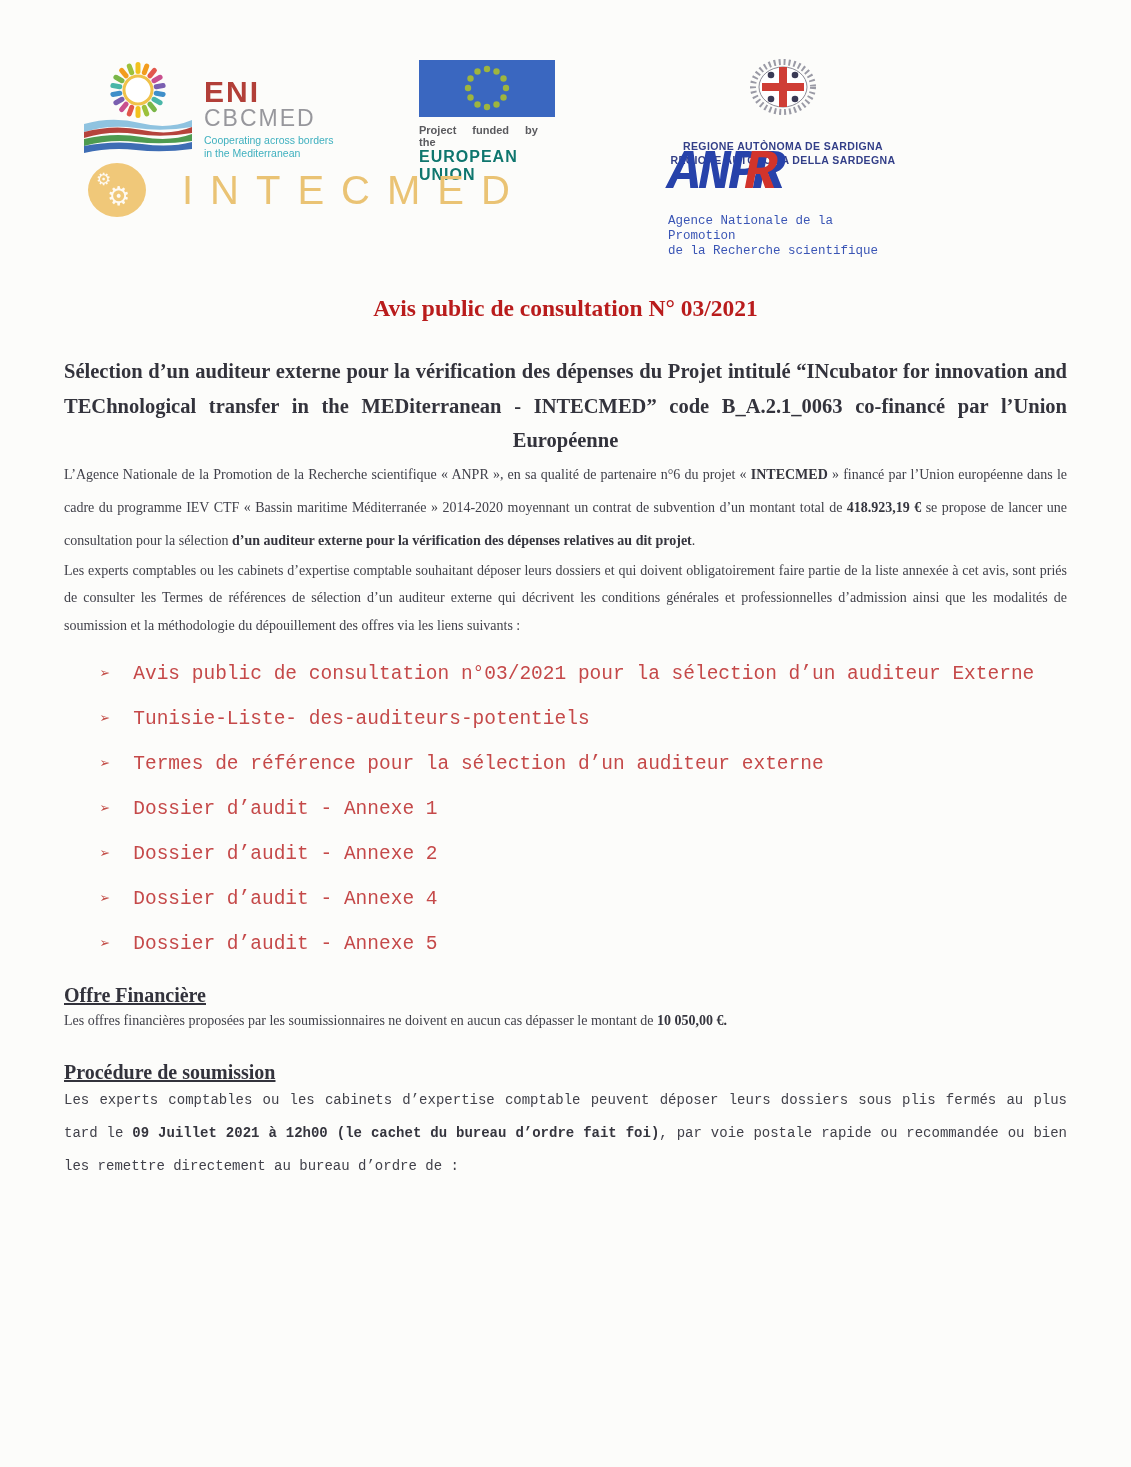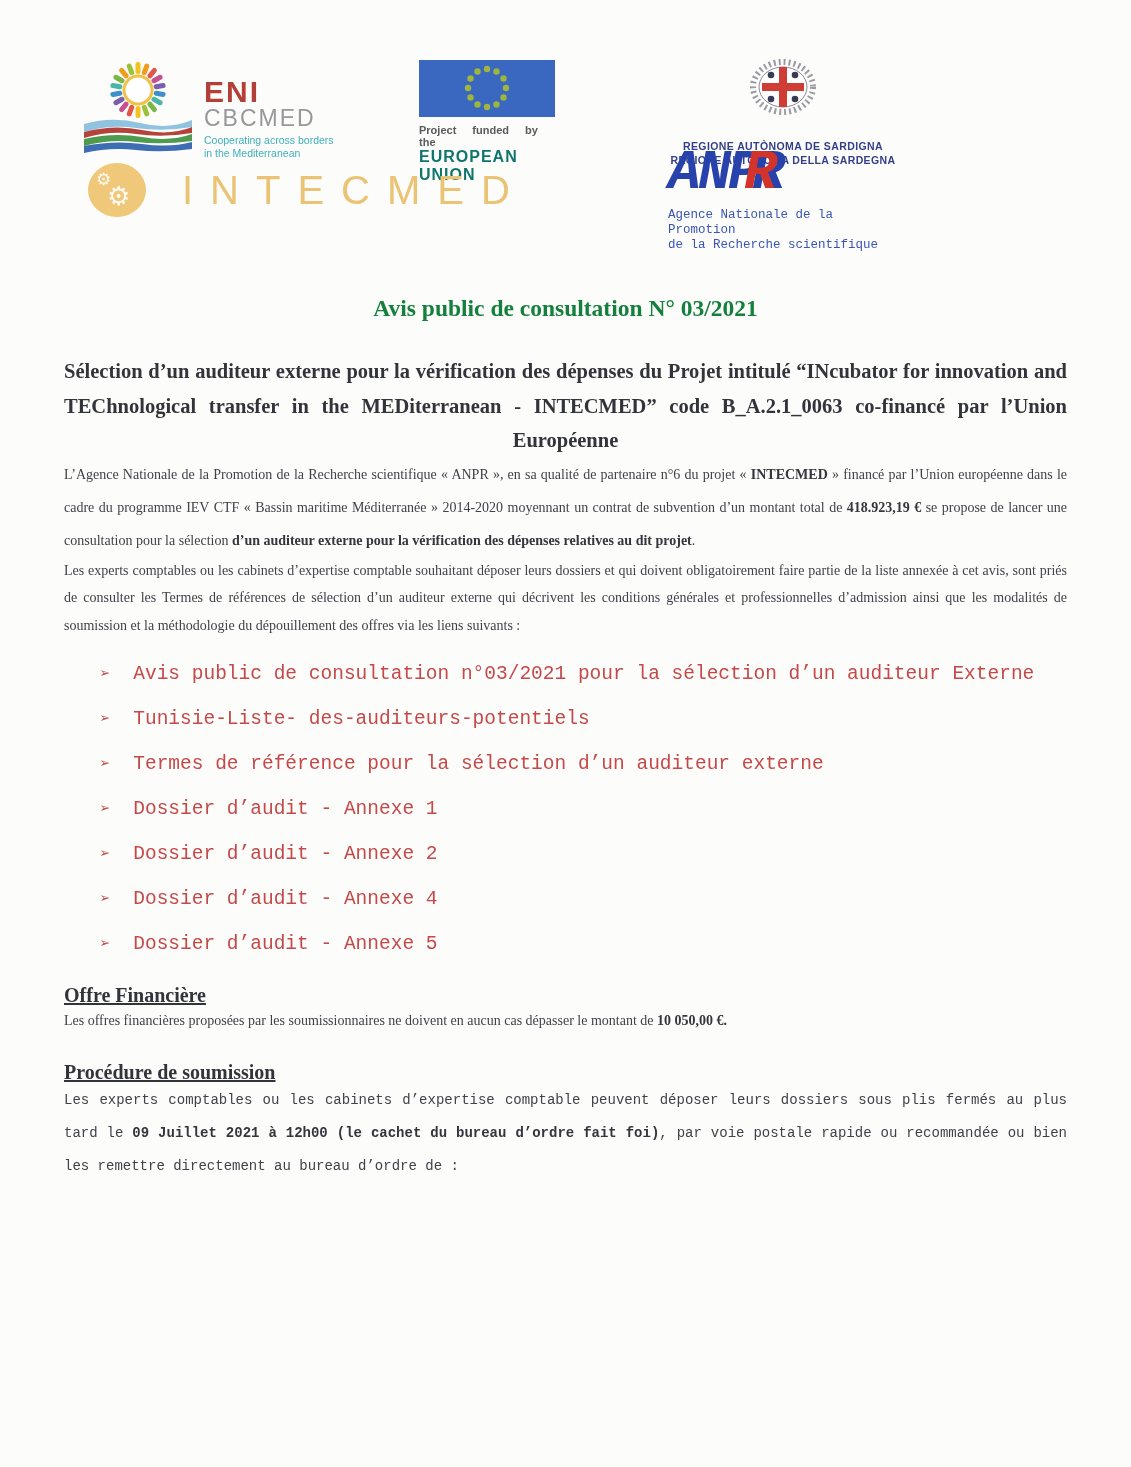--- a/index.html
+++ b/index.html
@@ -33,25 +33,25 @@
   .intecmed-circle .gear1,.intecmed-circle .gear2{position:absolute;color:rgba(255,255,255,.9);}
   .gear1{font-size:17px;left:8px;top:6px;}
   .gear2{font-size:26px;left:19px;top:18px;}
   .intecmed-word{font-family:"Liberation Sans",sans-serif;font-size:40px;color:#eac374;letter-spacing:17px;font-weight:400;}
 
   .anpr{position:absolute;left:668px;top:146px;width:220px;text-align:left;font-family:Liberation Mono, monospace;}
   .anpr-word{font-size:55px;font-weight:bold;font-style:italic;color:#2742aa;letter-spacing:-3px;line-height:56px;}
   .r-stack{position:relative;display:inline-block;}
   .r-red{color:#d2342b;position:relative;z-index:2;margin-left:-14px;}
   .r-blue{color:#2742aa;margin-left:-22px;}
-  .anpr-tag{font-size:12.5px;color:#3a55b5;line-height:15px;margin-top:6px;}
+  .anpr-tag{font-size:12.5px;color:#3a55b5;line-height:15px;margin-top:12px;}
 
   
   .content{width:1003px;margin:0 auto 0 64px;}
-  .doc-title{text-align:center;font-size:23.5px;font-weight:bold;color:#15803d;margin-top:40px;}
+  .doc-title{text-align:center;font-size:23.5px;font-weight:bold;color:#b91c1c;margin-top:40px;}
   .doc-subtitle{margin-top:32px;font-size:20.5px;font-weight:bold;color:#33333c;
       line-height:34.5px;text-align:justify;text-align-last:center;}
   p.body{font-size:14px;text-align:justify;margin:0;}
   .para1{margin-top:24px;line-height:33px;}
   .para2{margin-top:15px;line-height:27.5px;}
   b.bseg{color:#35353e;}
 
   ul.link-list{list-style:none;margin:22px 0 0 0;padding:0 0 0 36px;}
   li.link-item{margin-bottom:18px;line-height:27px;font-size:19.5px;font-family:Liberation Mono, monospace;}
   .bullet{color:#c3504a;margin-right:23px;font-size:17px;}

